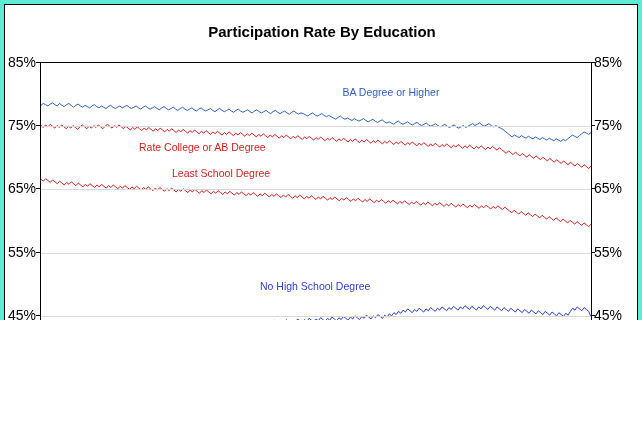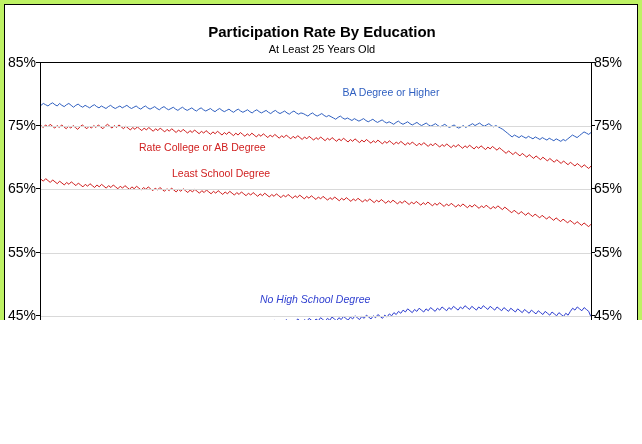--- a/index.html
+++ b/index.html
@@ -5,21 +5,21 @@
   html, body {
     margin: 0;
     padding: 0;
     background: #ffffff;
     font-family: "Liberation Sans", sans-serif;
   }
   #root {
     position: relative;
     width: 642px;
     height: 320px;
-    background: #bef264;
+    background: #5eead4;
     box-sizing: border-box;
     overflow: hidden;
   }
   #frame {
     position: absolute;
     left: 4px;
     top: 4px;
     width: 634px;
     height: 436px;
     border: 1px solid #000000;
@@ -100,21 +100,20 @@
     height: 4px;
     background: #000000;
   }
 </style>
 </head>
 <body>
 
 <div id="root">
   <div id="frame">
     <div id="title">Participation Rate By Education</div>
-    <div id="subtitle">At Least 25 Years Old</div>
   </div>
 
   <div id="plot">
     <svg id="svg-lines" width="550" height="316">
         <polyline points="0.00,42.34 2.32,40.45 4.64,41.71 6.96,42.98 9.28,41.08 11.60,39.82 13.92,41.71 16.24,42.98 18.57,40.45 20.89,42.34 23.21,43.61 25.53,41.71 27.85,40.45 30.17,42.34 32.49,44.24 34.81,42.34 37.13,41.08 39.45,42.98 41.77,44.24 44.09,42.34 46.41,43.61 48.73,44.87 51.05,42.98 53.38,41.71 55.70,43.61 58.02,44.87 60.34,42.98 62.66,44.24 64.98,45.50 67.30,43.61 69.62,42.34 71.94,44.24 74.26,45.50 76.58,44.24 78.90,42.98 81.22,44.87 83.54,43.61 85.86,42.34 88.19,44.24 90.51,45.50 92.83,44.24 95.15,42.98 97.47,44.87 99.79,46.14 102.11,44.24 104.43,42.98 106.75,44.87 109.07,46.14 111.39,44.87 113.71,43.61 116.03,45.50 118.35,46.77 120.68,44.87 123.00,43.61 125.32,45.50 127.64,46.77 129.96,45.50 132.28,44.24 134.60,46.14 136.92,47.40 139.24,45.50 141.56,44.24 143.88,46.14 146.20,47.40 148.52,46.14 150.84,44.87 153.16,46.77 155.49,48.03 157.81,46.14 160.13,44.87 162.45,46.77 164.77,48.03 167.09,46.77 169.41,45.50 171.73,47.40 174.05,48.66 176.37,46.77 178.69,45.50 181.01,47.40 183.33,48.66 185.65,47.40 187.97,46.14 190.30,48.03 192.62,49.30 194.94,47.40 197.26,46.14 199.58,48.03 201.90,49.30 204.22,48.03 206.54,46.77 208.86,48.66 211.18,49.93 213.50,48.03 215.82,46.77 218.14,48.66 220.46,49.93 222.78,48.66 225.11,47.40 227.43,49.30 229.75,50.56 232.07,48.66 234.39,47.40 236.71,49.30 239.03,50.56 241.35,49.30 243.67,48.03 245.99,49.93 248.31,51.19 250.63,49.30 252.95,48.03 255.27,49.93 257.59,51.19 259.92,49.93 262.24,50.56 264.56,51.82 266.88,53.09 269.20,51.19 271.52,49.93 273.84,51.82 276.16,53.09 278.48,51.82 280.80,50.56 283.12,52.46 285.44,53.72 287.76,52.46 290.08,53.72 292.41,54.98 294.73,56.25 297.05,54.35 299.37,53.09 301.69,54.98 304.01,56.25 306.33,54.98 308.65,56.25 310.97,57.51 313.29,55.62 315.61,56.88 317.93,58.14 320.25,56.88 322.57,55.62 324.89,57.51 327.22,58.78 329.54,57.51 331.86,56.25 334.18,58.14 336.50,59.41 338.82,58.14 341.14,56.88 343.46,58.78 345.78,60.04 348.10,58.78 350.42,60.04 352.74,61.30 355.06,59.41 357.38,58.14 359.70,60.04 362.03,61.30 364.35,60.04 366.67,58.78 368.99,60.67 371.31,61.94 373.63,60.67 375.95,59.41 378.27,61.30 380.59,62.57 382.91,61.30 385.23,60.04 387.55,61.94 389.87,63.20 392.19,61.94 394.51,60.67 396.84,62.57 399.16,63.83 401.48,62.57 403.80,61.30 406.12,63.20 408.44,64.46 410.76,63.20 413.08,61.94 415.40,63.83 417.72,65.10 420.04,63.83 422.36,62.57 424.68,64.46 427.00,63.20 429.32,61.94 431.65,60.67 433.97,62.57 436.29,61.30 438.61,60.04 440.93,61.94 443.25,63.20 445.57,61.94 447.89,60.67 450.21,62.57 452.53,63.83 454.85,62.57 457.17,63.83 459.49,65.10 461.81,66.36 464.14,68.26 466.46,70.15 468.78,72.05 471.10,73.94 473.42,72.05 475.74,73.31 478.06,74.58 480.38,72.68 482.70,73.94 485.02,75.21 487.34,73.31 489.66,74.58 491.98,75.84 494.30,73.94 496.62,75.21 498.95,76.47 501.27,74.58 503.59,75.84 505.91,77.10 508.23,75.21 510.55,76.47 512.87,77.74 515.19,75.84 517.51,77.10 519.83,78.37 522.15,76.47 524.47,77.74 526.79,75.84 529.11,73.94 531.43,72.05 533.76,73.31 536.08,74.58 538.40,72.68 540.72,70.78 543.04,68.89 545.36,70.15 547.68,71.42 550.00,69.52" fill="none" stroke="#2f5fc0" stroke-width="1"></polyline>
         <polyline points="0.00,62.57 2.29,64.46 4.58,61.94 6.88,63.83 9.17,61.30 11.46,63.20 13.75,65.10 16.04,62.57 18.33,64.46 20.63,61.94 22.92,63.83 25.21,65.73 27.50,63.20 29.79,65.10 32.08,62.57 34.38,64.46 36.67,66.36 38.96,63.83 41.25,61.94 43.54,63.83 45.83,65.73 48.13,63.20 50.42,65.10 52.71,62.57 55.00,64.46 57.29,61.94 59.58,63.83 61.88,65.73 64.17,63.20 66.46,61.30 68.75,63.20 71.04,65.10 73.33,62.57 75.63,64.46 77.92,61.94 80.21,63.83 82.50,65.73 84.79,63.20 87.08,65.10 89.38,66.99 91.67,64.46 93.96,66.36 96.25,63.83 98.54,65.73 100.83,67.62 103.13,65.10 105.42,66.99 107.71,64.46 110.00,66.36 112.29,68.26 114.58,65.73 116.88,67.62 119.17,65.10 121.46,66.99 123.75,68.89 126.04,66.36 128.33,68.26 130.63,65.73 132.92,67.62 135.21,69.52 137.50,66.99 139.79,68.89 142.08,66.36 144.38,68.26 146.67,70.15 148.96,67.62 151.25,69.52 153.54,66.99 155.83,68.89 158.13,70.78 160.42,68.26 162.71,70.15 165.00,67.62 167.29,69.52 169.58,71.42 171.88,68.89 174.17,70.78 176.46,68.26 178.75,70.15 181.04,72.05 183.33,69.52 185.63,71.42 187.92,68.89 190.21,70.78 192.50,72.68 194.79,70.15 197.08,72.05 199.38,69.52 201.67,71.42 203.96,73.31 206.25,70.78 208.54,72.68 210.83,70.15 213.13,72.05 215.42,73.94 217.71,71.42 220.00,73.31 222.29,70.78 224.58,72.68 226.88,74.58 229.17,72.05 231.46,73.94 233.75,71.42 236.04,73.31 238.33,75.21 240.63,72.68 242.92,74.58 245.21,72.05 247.50,73.94 249.79,75.84 252.08,73.31 254.38,75.21 256.67,72.68 258.96,74.58 261.25,76.47 263.54,73.94 265.83,75.84 268.13,73.31 270.42,75.21 272.71,77.10 275.00,74.58 277.29,76.47 279.58,73.94 281.88,75.84 284.17,77.74 286.46,75.21 288.75,77.10 291.04,74.58 293.33,76.47 295.63,78.37 297.92,75.84 300.21,77.74 302.50,75.21 304.79,77.10 307.08,79.00 309.38,76.47 311.67,78.37 313.96,75.84 316.25,77.74 318.54,79.63 320.83,77.10 323.13,79.00 325.42,76.47 327.71,78.37 330.00,80.26 332.29,77.74 334.58,79.63 336.88,77.10 339.17,79.00 341.46,80.90 343.75,78.37 346.04,80.26 348.33,77.74 350.63,79.63 352.92,81.53 355.21,79.00 357.50,80.90 359.79,78.37 362.08,80.26 364.38,82.16 366.67,79.63 368.96,81.53 371.25,79.00 373.54,80.90 375.83,82.79 378.13,80.26 380.42,82.16 382.71,79.63 385.00,81.53 387.29,83.42 389.58,80.90 391.88,82.79 394.17,80.26 396.46,82.16 398.75,84.06 401.04,81.53 403.33,83.42 405.63,80.90 407.92,82.79 410.21,84.69 412.50,82.16 414.79,84.06 417.08,81.53 419.38,83.42 421.67,85.32 423.96,82.79 426.25,84.69 428.54,82.16 430.83,84.06 433.13,85.95 435.42,83.42 437.71,85.32 440.00,82.79 442.29,84.69 444.58,86.58 446.88,84.06 449.17,85.95 451.46,83.42 453.75,85.32 456.04,87.22 458.33,84.69 460.63,86.58 462.92,88.48 465.21,90.38 467.50,87.85 469.79,89.74 472.08,91.64 474.38,89.11 476.67,91.01 478.96,92.90 481.25,90.38 483.54,92.27 485.83,94.17 488.13,91.64 490.42,93.54 492.71,95.43 495.00,92.90 497.29,94.80 499.58,96.70 501.88,94.17 504.17,96.06 506.46,97.96 508.75,95.43 511.04,97.33 513.33,99.22 515.63,96.70 517.92,98.59 520.21,100.49 522.50,97.96 524.79,99.86 527.08,101.75 529.38,99.22 531.67,101.12 533.96,103.02 536.25,100.49 538.54,102.38 540.83,104.28 543.13,101.75 545.42,103.65 547.71,105.54 550.00,103.02" fill="none" stroke="#d02020" stroke-width="1"></polyline>
         <polyline points="0.00,116.29 2.33,118.18 4.66,115.66 6.99,117.55 9.32,119.45 11.65,116.92 13.98,118.82 16.31,120.71 18.64,118.18 20.97,120.08 23.31,121.98 25.64,119.45 27.97,121.34 30.30,118.82 32.63,120.71 34.96,122.61 37.29,120.08 39.62,121.98 41.95,123.87 44.28,121.34 46.61,123.24 48.94,120.71 51.27,122.61 53.60,124.50 55.93,121.98 58.26,123.87 60.59,121.34 62.92,123.24 65.25,125.14 67.58,122.61 69.92,124.50 72.25,121.98 74.58,123.87 76.91,125.77 79.24,123.24 81.57,125.14 83.90,122.61 86.23,124.50 88.56,126.40 90.89,123.87 93.22,125.77 95.55,123.24 97.88,125.14 100.21,127.03 102.54,124.50 104.87,126.40 107.20,123.87 109.53,125.77 111.86,127.66 114.19,125.14 116.53,127.03 118.86,124.50 121.19,126.40 123.52,128.30 125.85,125.77 128.18,127.66 130.51,125.14 132.84,127.03 135.17,128.93 137.50,126.40 139.83,128.30 142.16,125.77 144.49,127.66 146.82,129.56 149.15,127.03 151.48,128.93 153.81,126.40 156.14,128.30 158.47,130.19 160.81,127.66 163.14,129.56 165.47,127.03 167.80,128.93 170.13,130.82 172.46,128.30 174.79,130.19 177.12,127.66 179.45,129.56 181.78,131.46 184.11,128.93 186.44,130.82 188.77,128.30 191.10,130.19 193.43,132.09 195.76,129.56 198.09,131.46 200.42,128.93 202.75,130.82 205.08,132.72 207.42,130.19 209.75,132.09 212.08,129.56 214.41,131.46 216.74,133.35 219.07,130.82 221.40,132.72 223.73,130.19 226.06,132.09 228.39,133.98 230.72,131.46 233.05,133.35 235.38,130.82 237.71,132.72 240.04,134.62 242.37,132.09 244.70,133.98 247.03,131.46 249.36,133.35 251.69,135.25 254.03,132.72 256.36,134.62 258.69,132.09 261.02,133.98 263.35,135.88 265.68,133.35 268.01,135.25 270.34,132.72 272.67,134.62 275.00,136.51 277.33,133.98 279.66,135.88 281.99,133.35 284.32,135.25 286.65,137.14 288.98,134.62 291.31,136.51 293.64,133.98 295.97,135.88 298.31,137.78 300.64,135.25 302.97,137.14 305.30,134.62 307.63,136.51 309.96,138.41 312.29,135.88 314.62,137.78 316.95,135.25 319.28,137.14 321.61,139.04 323.94,136.51 326.27,138.41 328.60,135.88 330.93,137.78 333.26,139.67 335.59,137.14 337.92,139.04 340.25,136.51 342.58,138.41 344.92,140.30 347.25,137.78 349.58,139.67 351.91,137.14 354.24,139.04 356.57,140.94 358.90,138.41 361.23,140.30 363.56,137.78 365.89,139.67 368.22,141.57 370.55,139.04 372.88,140.94 375.21,138.41 377.54,140.30 379.87,142.20 382.20,139.67 384.53,141.57 386.86,139.04 389.19,140.94 391.53,142.83 393.86,140.30 396.19,142.20 398.52,139.67 400.85,141.57 403.18,143.46 405.51,140.94 407.84,142.83 410.17,140.30 412.50,142.20 414.83,144.10 417.16,141.57 419.49,143.46 421.82,140.94 424.15,142.83 426.48,144.73 428.81,142.20 431.14,144.10 433.47,141.57 435.81,143.46 438.14,145.36 440.47,142.83 442.80,144.73 445.13,142.20 447.46,144.10 449.79,145.99 452.12,143.46 454.45,145.36 456.78,142.83 459.11,144.73 461.44,146.62 463.77,144.10 466.10,145.99 468.43,147.89 470.76,149.78 473.09,147.26 475.42,149.15 477.75,151.05 480.08,148.52 482.42,150.42 484.75,152.31 487.08,149.78 489.41,151.68 491.74,153.58 494.07,151.05 496.40,152.94 498.73,154.84 501.06,152.31 503.39,154.21 505.72,156.10 508.05,153.58 510.38,155.47 512.71,157.37 515.04,154.84 517.37,156.74 519.70,158.63 522.03,156.10 524.36,158.00 526.69,159.90 529.03,157.37 531.36,159.26 533.69,161.16 536.02,158.63 538.35,160.53 540.68,162.42 543.01,159.90 545.34,161.79 547.67,163.69 550.00,161.16" fill="none" stroke="#d02020" stroke-width="1"></polyline>
         <polyline points="0.00,279.34 2.29,282.50 4.58,280.61 6.88,283.77 9.17,285.66 11.46,283.14 13.75,285.03 16.04,282.50 18.33,284.40 20.63,286.93 22.92,284.40 25.21,286.30 27.50,283.77 29.79,285.66 32.08,288.19 34.38,285.66 36.67,287.56 38.96,285.03 41.25,286.93 43.54,289.46 45.83,286.93 48.13,288.82 50.42,286.30 52.71,288.19 55.00,290.72 57.29,288.19 59.58,290.09 61.88,287.56 64.17,289.46 66.46,291.35 68.75,288.82 71.04,290.72 73.33,288.19 75.63,290.09 77.92,291.98 80.21,289.46 82.50,291.35 84.79,288.82 87.08,290.72 89.38,292.62 91.67,290.09 93.96,291.98 96.25,289.46 98.54,291.35 100.83,288.82 103.13,290.72 105.42,287.56 107.71,289.46 110.00,286.30 112.29,288.19 114.58,285.03 116.88,286.93 119.17,283.77 121.46,285.66 123.75,282.50 126.04,284.40 128.33,281.24 130.63,283.14 132.92,279.98 135.21,281.87 137.50,278.71 139.79,280.61 142.08,277.45 144.38,279.34 146.67,276.18 148.96,278.08 151.25,274.92 153.54,276.82 155.83,273.66 158.13,275.55 160.42,272.39 162.71,274.29 165.00,271.13 167.29,273.02 169.58,269.86 171.88,271.76 174.17,268.60 176.46,270.50 178.75,267.34 181.04,269.23 183.33,266.07 185.63,267.97 187.92,264.81 190.21,266.70 192.50,263.54 194.79,265.44 197.08,262.28 199.38,264.18 201.67,265.44 203.96,262.91 206.25,264.81 208.54,261.65 210.83,263.54 213.13,260.38 215.42,262.28 217.71,264.18 220.00,261.02 222.29,262.91 224.58,259.75 226.88,261.65 229.17,258.49 231.46,260.38 233.75,257.22 236.04,259.12 238.33,261.02 240.63,257.86 242.92,259.75 245.21,256.59 247.50,258.49 249.79,260.38 252.08,257.22 254.38,259.12 256.67,255.96 258.96,257.86 261.25,259.75 263.54,256.59 265.83,258.49 268.13,255.33 270.42,257.22 272.71,259.12 275.00,255.96 277.29,257.86 279.58,254.70 281.88,256.59 284.17,258.49 286.46,255.33 288.75,257.22 291.04,254.06 293.33,255.96 295.63,257.86 297.92,254.70 300.21,256.59 302.50,253.43 304.79,255.33 307.08,257.22 309.38,254.06 311.67,255.96 313.96,252.80 316.25,254.70 318.54,256.59 320.83,253.43 323.13,255.33 325.42,252.17 327.71,254.06 330.00,255.96 332.29,252.80 334.58,254.70 336.88,251.54 339.17,253.43 341.46,255.33 343.75,252.17 346.04,254.06 348.33,250.90 350.63,252.80 352.92,249.64 355.21,251.54 357.50,248.38 359.79,250.27 362.08,247.11 364.38,249.01 366.67,245.85 368.96,247.74 371.25,249.64 373.54,246.48 375.83,248.38 378.13,245.22 380.42,247.11 382.71,249.01 385.00,245.85 387.29,247.74 389.58,244.58 391.88,246.48 394.17,248.38 396.46,245.22 398.75,247.11 401.04,243.95 403.33,245.85 405.63,247.74 407.92,244.58 410.21,246.48 412.50,243.32 414.79,245.22 417.08,247.11 419.38,243.95 421.67,245.85 423.96,242.69 426.25,244.58 428.54,246.48 430.83,243.32 433.13,245.22 435.42,247.11 437.71,243.95 440.00,245.85 442.29,242.69 444.58,244.58 446.88,246.48 449.17,243.32 451.46,245.22 453.75,247.11 456.04,243.95 458.33,245.85 460.63,247.74 462.92,244.58 465.21,246.48 467.50,248.38 469.79,245.22 472.08,247.11 474.38,249.01 476.67,245.85 478.96,247.74 481.25,249.64 483.54,246.48 485.83,248.38 488.13,250.27 490.42,247.11 492.71,249.01 495.00,250.90 497.29,247.74 499.58,249.64 501.88,251.54 504.17,248.38 506.46,250.27 508.75,252.17 511.04,249.01 513.33,250.90 515.63,252.80 517.92,249.64 520.21,251.54 522.50,253.43 524.79,250.27 527.08,252.17 529.38,248.38 531.67,245.22 533.96,247.11 536.25,243.95 538.54,245.85 540.83,247.74 543.13,244.58 545.42,246.48 547.71,248.38 550.00,254.06" fill="none" stroke="#2f3fd0" stroke-width="1"></polyline>
       </svg>
   <div class="gridline" style="top: 252.8px;"></div>
@@ -174,21 +173,21 @@
       <div class="xlabel" style="left: 508.167px; top: 52px;">May-10</div>
       <div class="xtick" style="left: 527.083px;"></div>
       <div class="xlabel" style="left: 531.083px; top: 52px;">Mar-11</div>
       <div class="xtick" style="left: 550px;"></div>
       <div class="xlabel" style="left: 554px; top: 52px;">Jan-12</div>
     </div>
   <div id="annotations">
       <div class="series-label" style="color: rgb(47, 95, 192); left: 342.5px; top: 86.336px;">BA Degree or Higher</div>
       <div class="series-label" style="color: rgb(208, 32, 32); left: 139px; top: 141.32px;">Rate College or AB Degree</div>
       <div class="series-label" style="color: rgb(208, 32, 32); left: 172px; top: 166.6px;">Least School Degree</div>
-      <div class="series-label" style="color: rgb(47, 63, 208); left: 260px; top: 293px; font-style: italic;">No High School Degree</div>
+      <div class="series-label" style="color: rgb(47, 63, 208); left: 260px; top: 280px;">No High School Degree</div>
     </div>
 <div class="ytick-label ytick-left" style="top: 373px;">35%</div>
     <div class="ytick-label ytick-right" style="top: 373px;">35%</div>
     <div class="tickmark" style="left: 36px; top: 378px;"></div>
     <div class="tickmark" style="left: 591px; top: 378px;"></div>
     <div class="ytick-label ytick-left" style="top: 309.8px;">45%</div>
     <div class="ytick-label ytick-right" style="top: 309.8px;">45%</div>
     <div class="tickmark" style="left: 36px; top: 314.8px;"></div>
     <div class="tickmark" style="left: 591px; top: 314.8px;"></div>
     <div class="ytick-label ytick-left" style="top: 246.6px;">55%</div>

